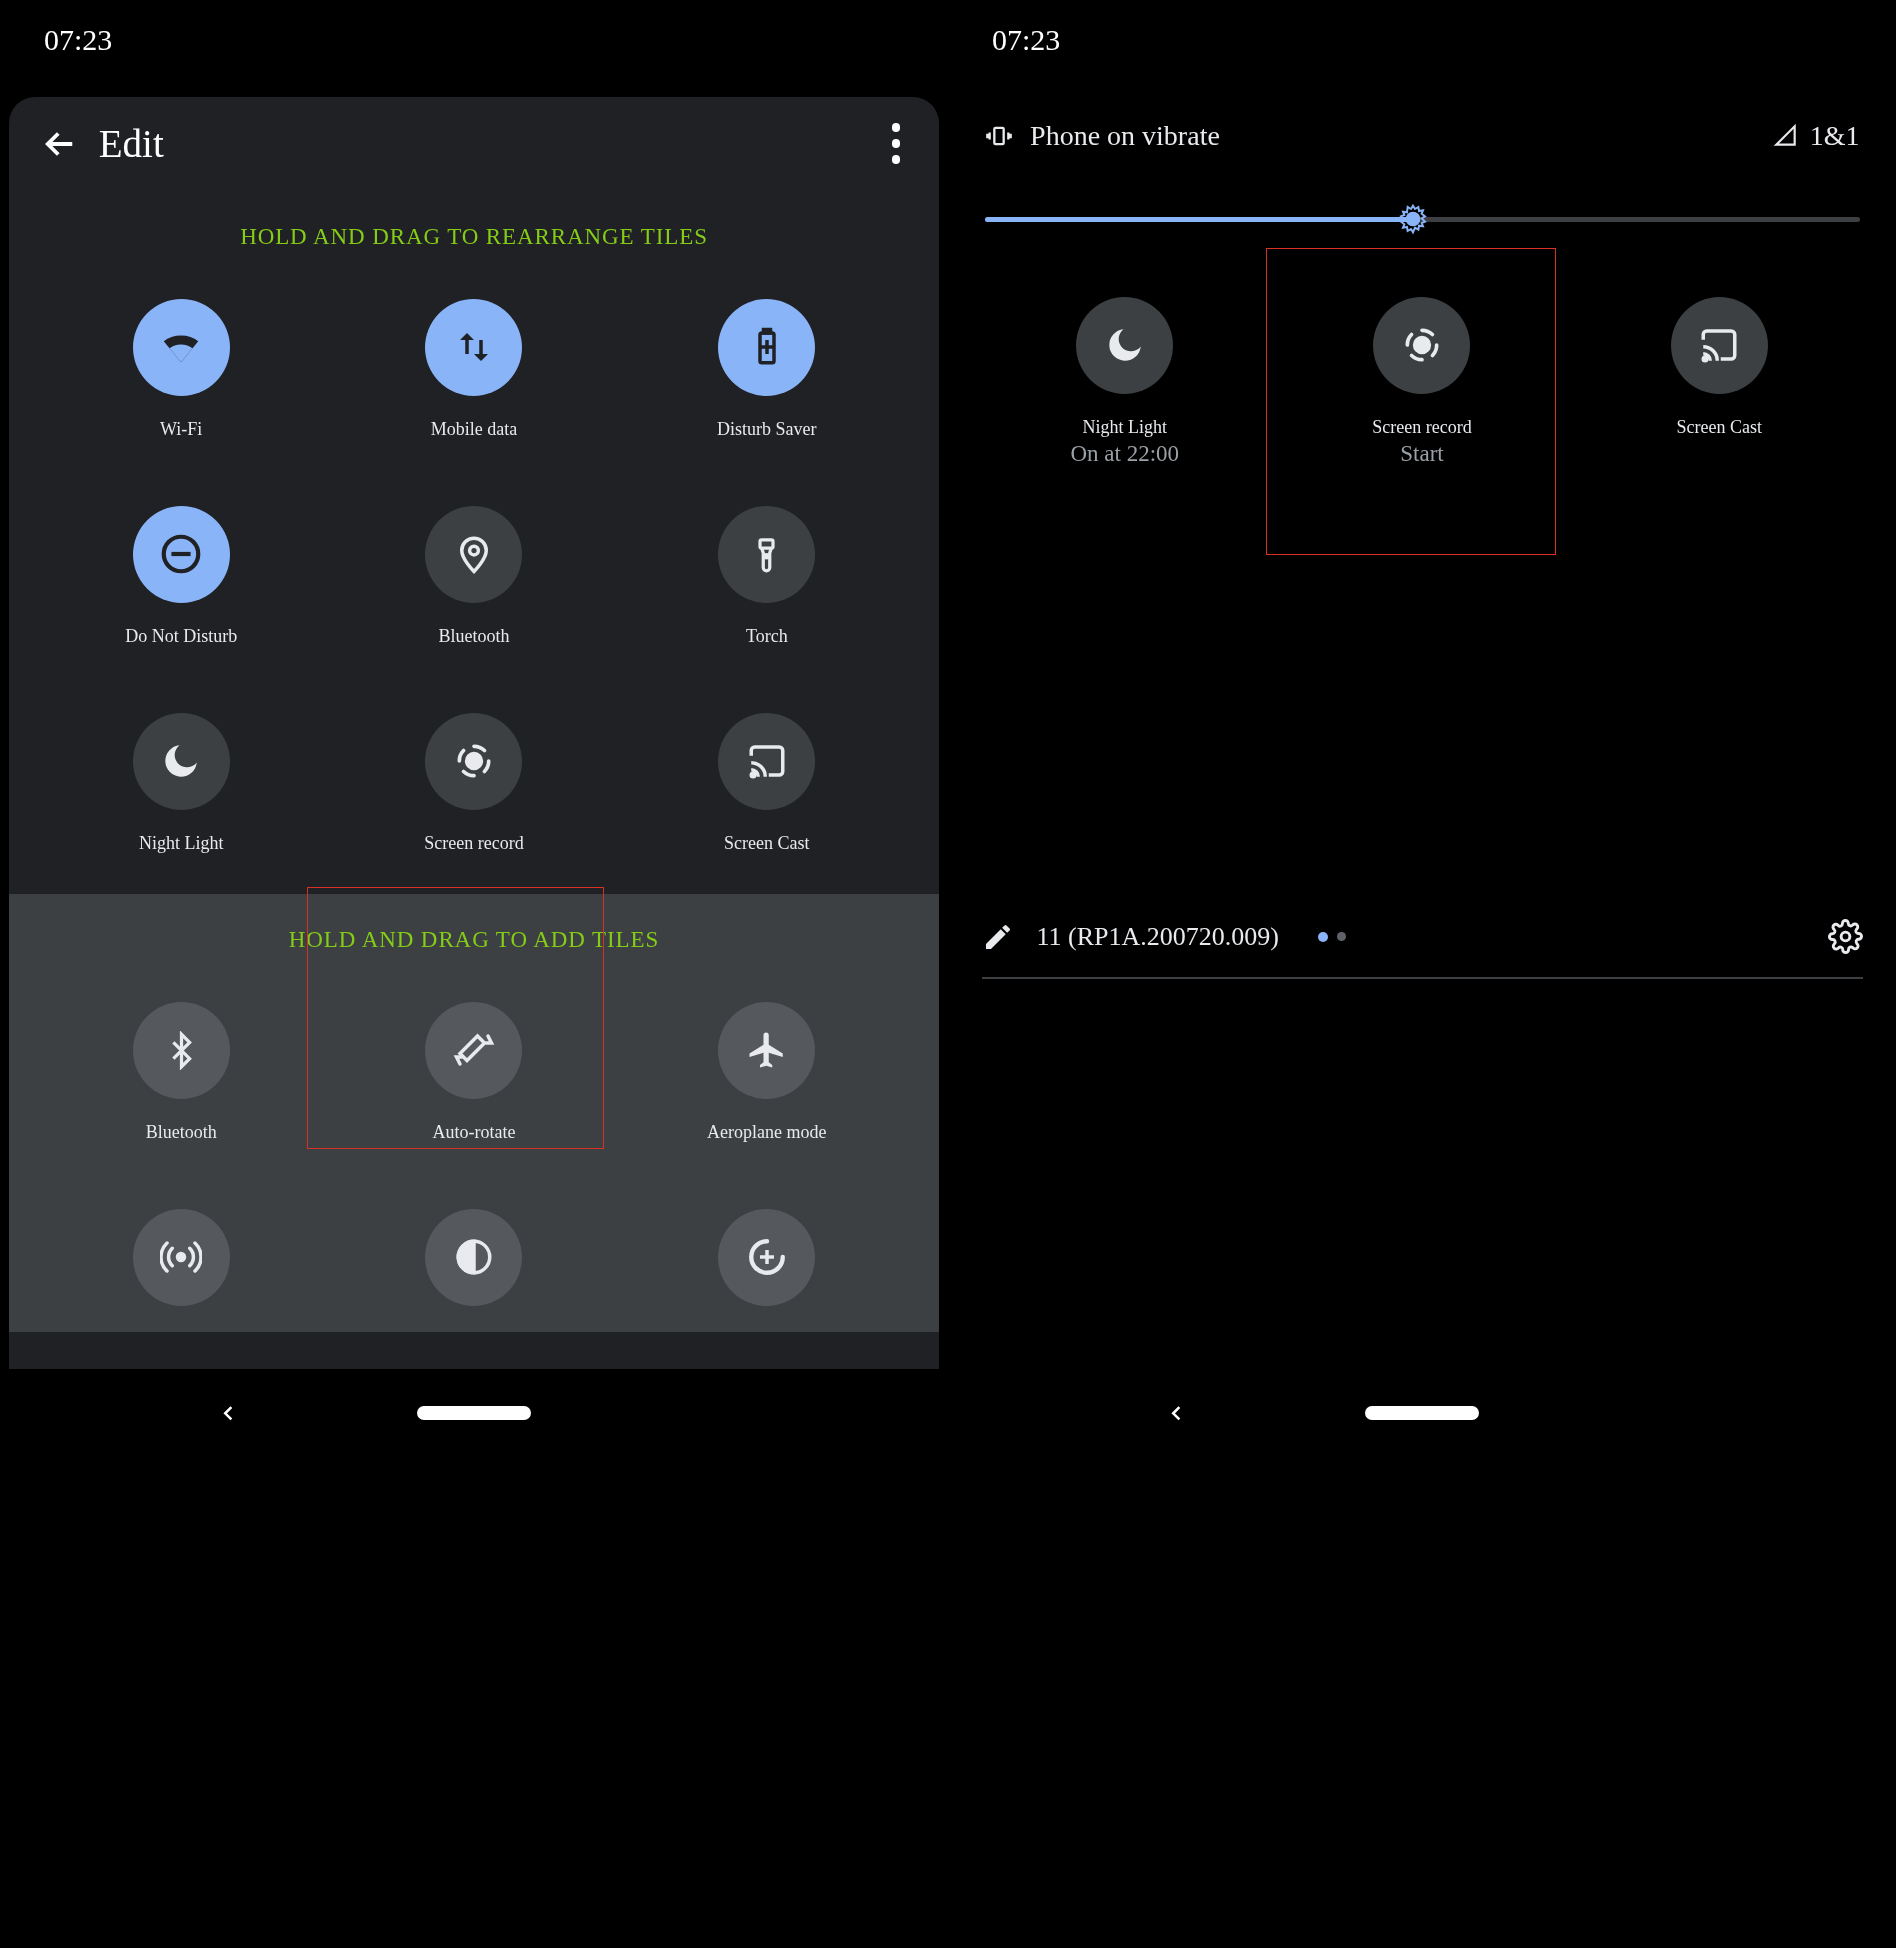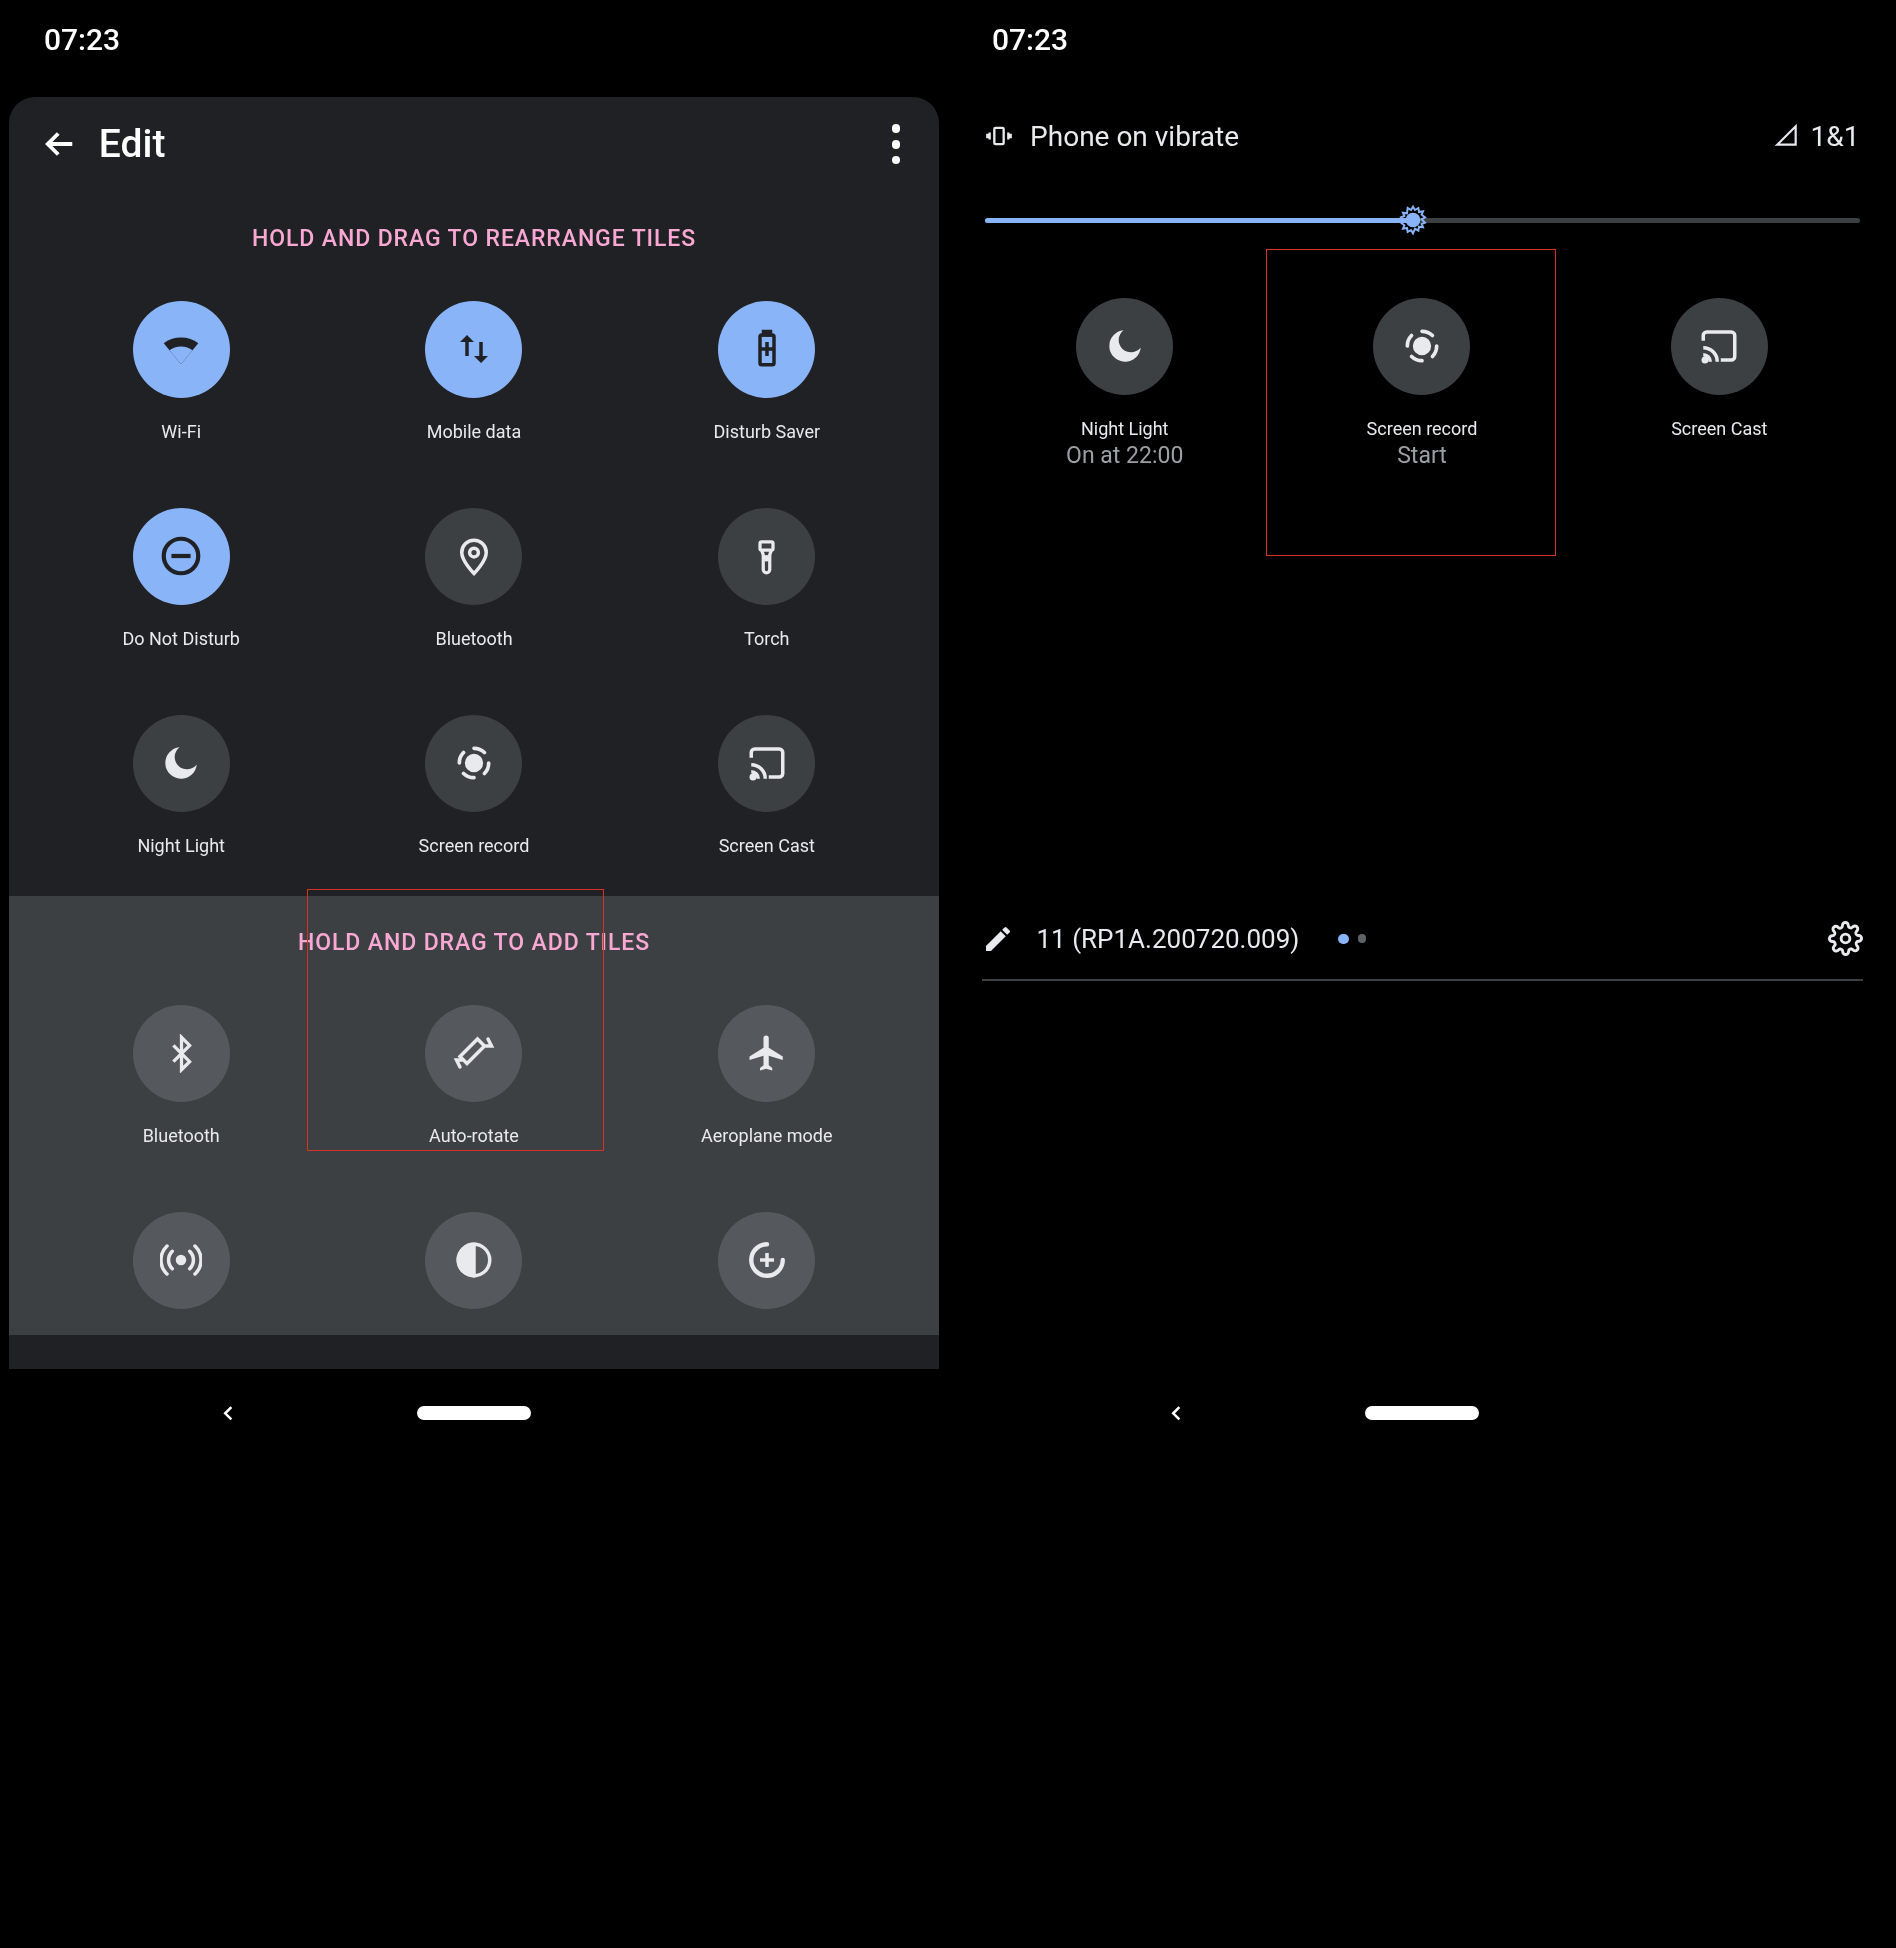--- a/index.html
+++ b/index.html
@@ -9,20 +9,21 @@
     width: 1896px;
     height: 1949px;
     display: flex;
     color: #e8eaed;
   }
   .phone {
     width: 948px;
     height: 1457px;
     position: relative;
     overflow: hidden;
+    font-family: Liberation Serif, serif;
   }
   .status-bar {
     height: 79px;
     display: flex;
     align-items: center;
     padding: 0 44px;
     font-size: 30px;
     font-weight: 500;
     color: #fff;
     background: #000;
@@ -42,21 +43,21 @@
     gap: 18px;
   }
   .back-arrow { width: 42px; height: 42px; color: #fff; }
   .edit-title { font-size: 39px; color: #fff; flex: 1; font-weight:500;}
   .more { width: 8.8px; display:flex; flex-direction:column; gap:7px; margin-right:8.8px;}
   .more span { width:8.8px; height:8.8px; border-radius:50%; background:#fff; }
   .section-label {
     text-align: center;
     font-size: 23px;
     letter-spacing: 0.9px;
-    color: #f9a8d4;
+    color: #84cc16;
     padding: 33px 0 23px 0;
     font-weight:500;
   }
   .tile-grid {
     display: grid;
     grid-template-columns: repeat(3, 1fr);
     padding: 0 26px;
   }
   .tile {
     display: flex;

